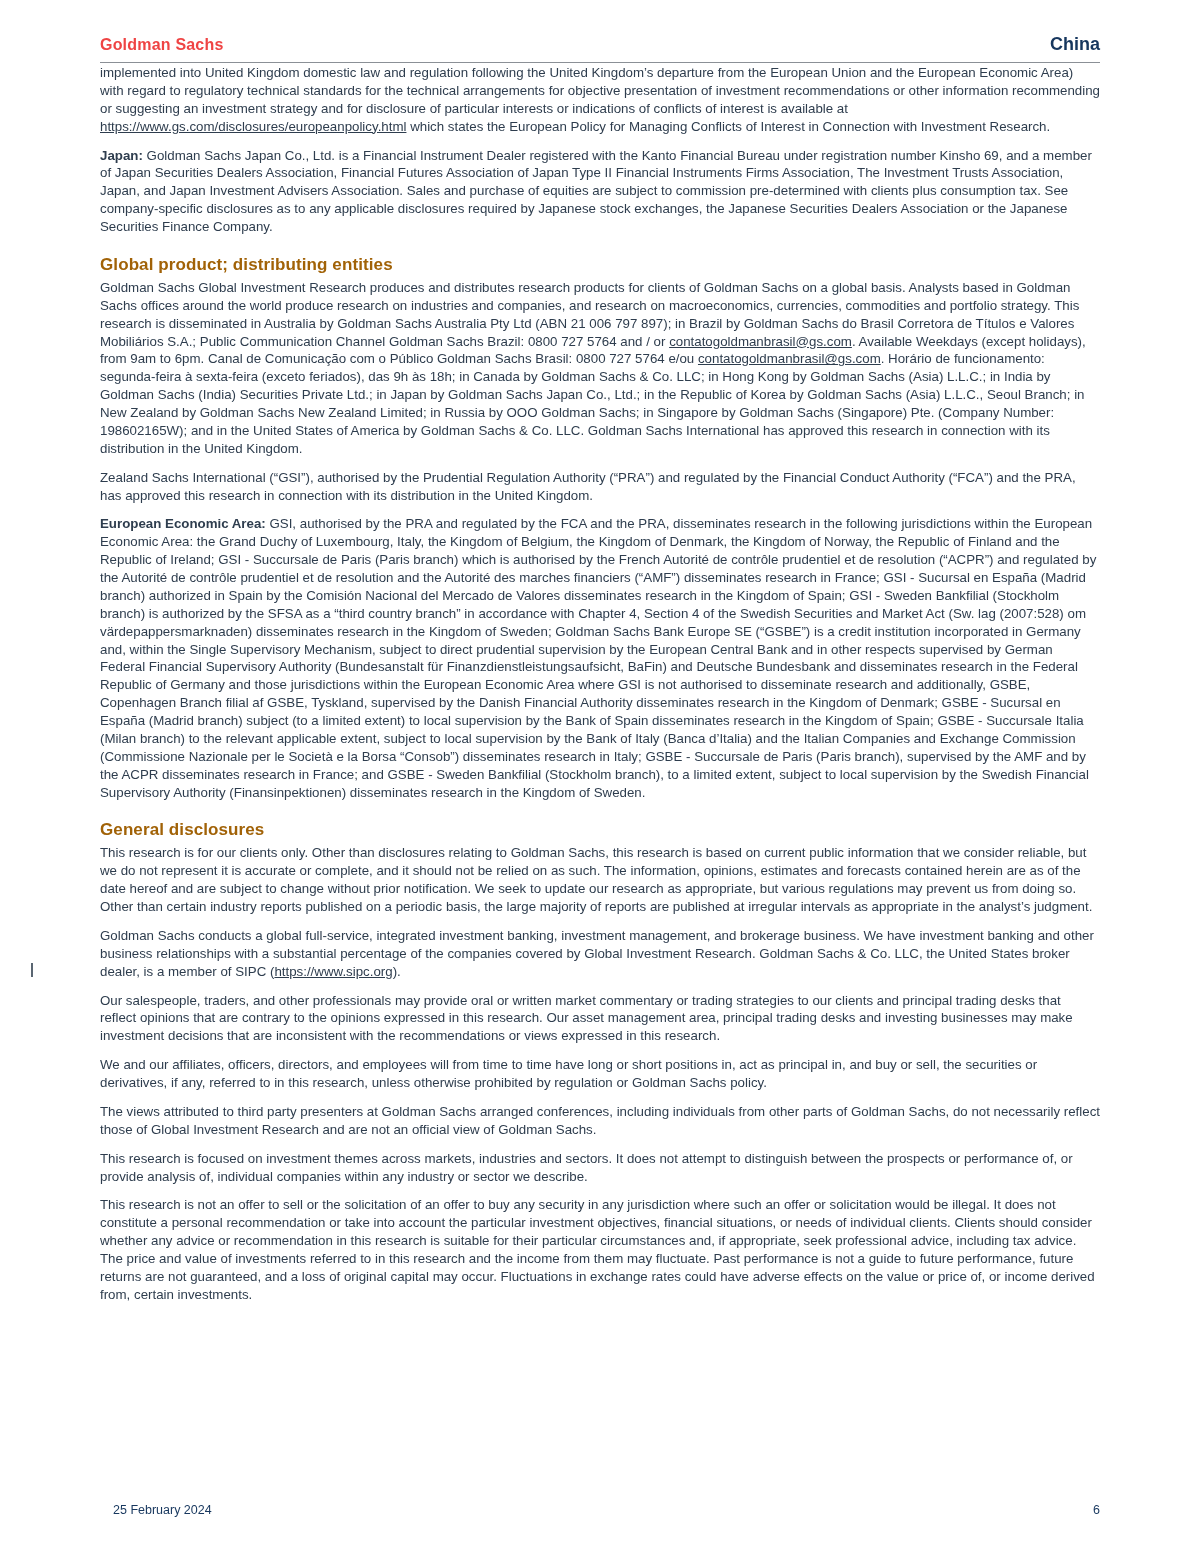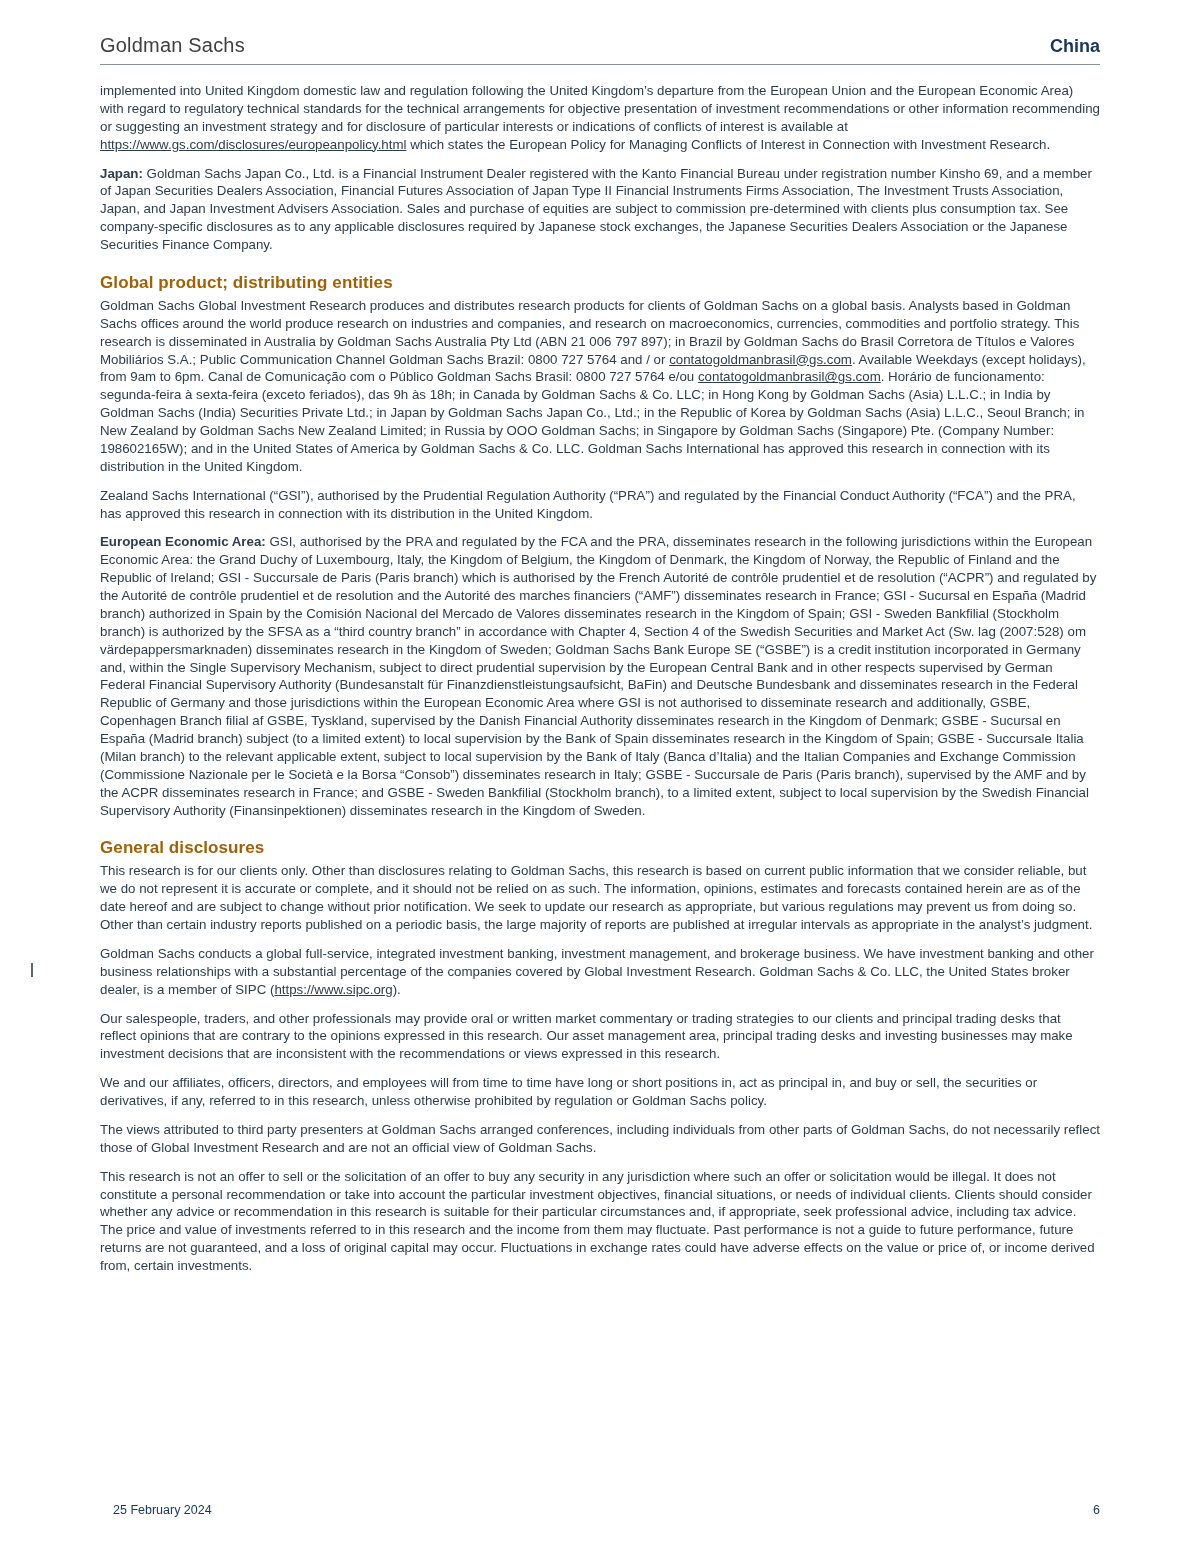--- a/index.html
+++ b/index.html
@@ -4,24 +4,24 @@
 <style>
   html,body{margin:0;padding:0;}
   body{
     width:1200px;height:1555px;position:relative;background:#ffffff;
     font-family:"Liberation Sans","DejaVu Sans",sans-serif;
     color:#2e3d4e;
     -webkit-font-smoothing:antialiased;
   }
   .page{padding:34px 100px 0 100px;}
   .doc-header{display:flex;justify-content:space-between;align-items:baseline;}
-  .brand{font-size:20px;font-weight:normal;color:#404040;letter-spacing:.2px;}
+  .brand{font-size:16px;font-weight:bold;color:#ef4444;letter-spacing:.2px;}
   .region{font-size:18px;font-weight:bold;color:#17375e;}
   .header-rule{border:none;border-top:1px solid #8b9096;margin:7px 0 0 0;}
-  .content{margin-top:17px;}
+  .content{margin-top:1px;}
   p.para{font-size:13.3px;line-height:1.345;margin:0 0 11px 0;text-align:left;}
   .lead{font-weight:bold;}
   a.doclink{color:inherit;text-decoration:underline;cursor:pointer;}
   h2.sec{font-size:17px;font-weight:bold;color:#a16207;margin:19px 0 4px 0;letter-spacing:.1px;}
   .doc-footer{
     position:absolute;left:113px;right:100px;bottom:38px;
     display:flex;justify-content:space-between;
     font-size:12.5px;color:#17375e;
   }
   .change-bar{position:absolute;left:31px;top:963px;width:2px;height:14px;background:#5a6672;}
@@ -57,20 +57,21 @@
 
     <p class="para"><span>Goldman Sachs conducts a global full-service, integrated investment banking, investment management, and brokerage business. We have investment banking and other business relationships with a substantial percentage of the companies covered by Global Investment Research. Goldman Sachs &amp; Co. LLC, the United States broker dealer, is a member of SIPC (</span><a class="doclink">https://www.sipc.org</a><span>).</span></p>
 
     <p class="para">Our salespeople, traders, and other professionals may provide oral or written market commentary or trading strategies to our clients and principal trading desks that reflect opinions that are contrary to the opinions expressed in this research. Our asset management area, principal trading desks and investing businesses may make investment decisions that are inconsistent with the recommendations or views expressed in this research.</p>
 
     <p class="para">We and our affiliates, officers, directors, and employees will from time to time have long or short positions in, act as principal in, and buy or sell, the securities or derivatives, if any, referred to in this research, unless otherwise prohibited by regulation or Goldman Sachs policy.</p>
 
     <p class="para">The views attributed to third party presenters at Goldman Sachs arranged conferences, including individuals from other parts of Goldman Sachs, do not necessarily reflect those of Global Investment Research and are not an official view of Goldman Sachs.</p>
 
 
+    <p class="para">This research is focused on investment themes across markets, industries and sectors. It does not attempt to distinguish between the prospects or performance of, or provide analysis of, individual companies within any industry or sector we describe.</p>
 
 
     <p class="para">This research is not an offer to sell or the solicitation of an offer to buy any security in any jurisdiction where such an offer or solicitation would be illegal. It does not constitute a personal recommendation or take into account the particular investment objectives, financial situations, or needs of individual clients. Clients should consider whether any advice or recommendation in this research is suitable for their particular circumstances and, if appropriate, seek professional advice, including tax advice. The price and value of investments referred to in this research and the income from them may fluctuate. Past performance is not a guide to future performance, future returns are not guaranteed, and a loss of original capital may occur. Fluctuations in exchange rates could have adverse effects on the value or price of, or income derived from, certain investments.</p>
 
   </div>
 </div>
 
 <div class="change-bar"></div>
 
 <div class="doc-footer">

